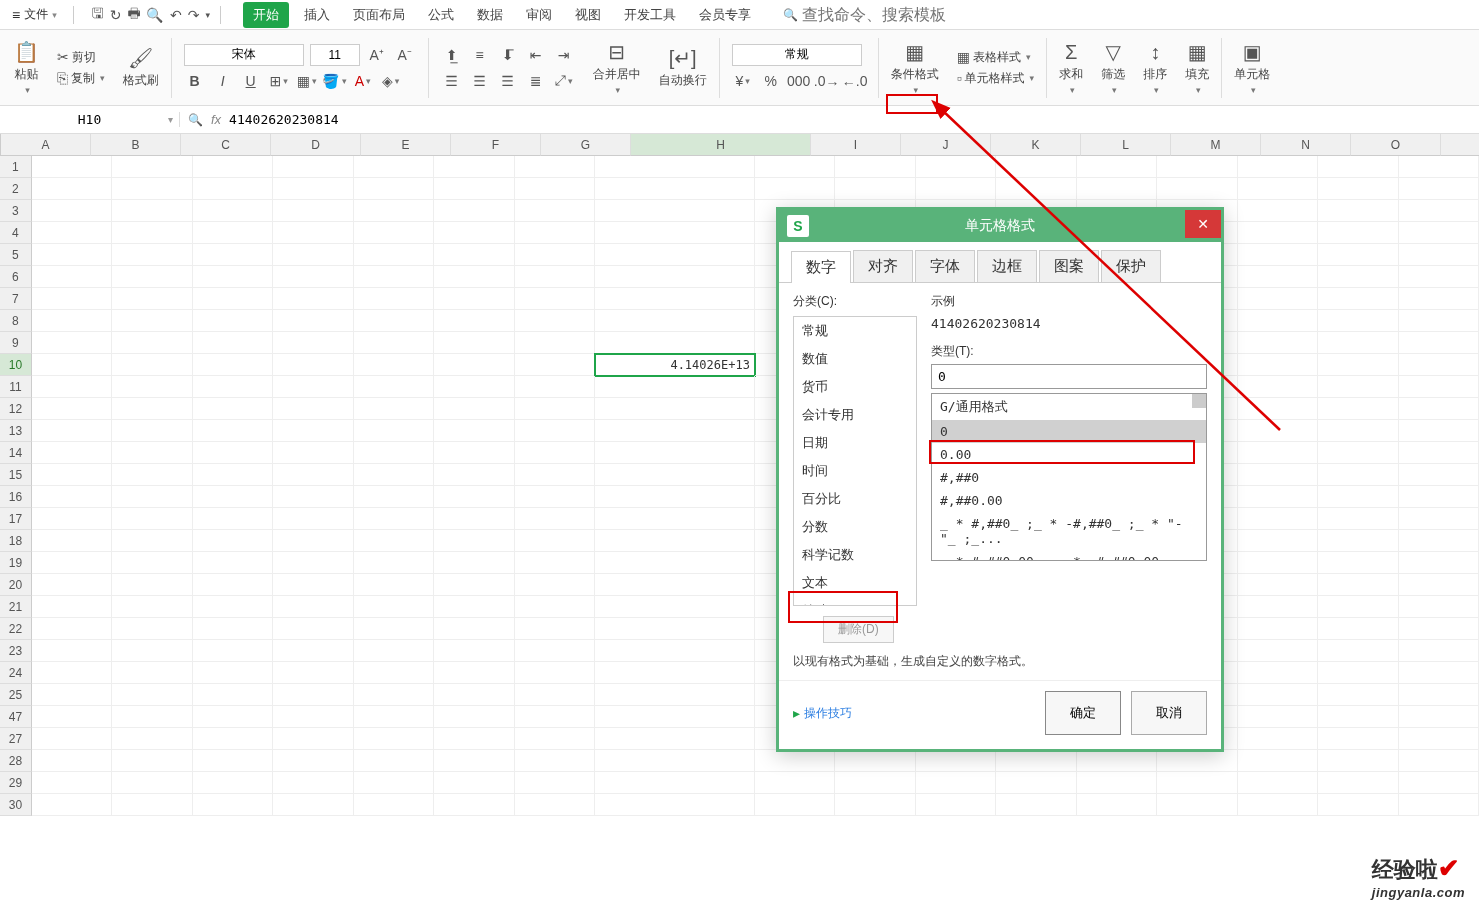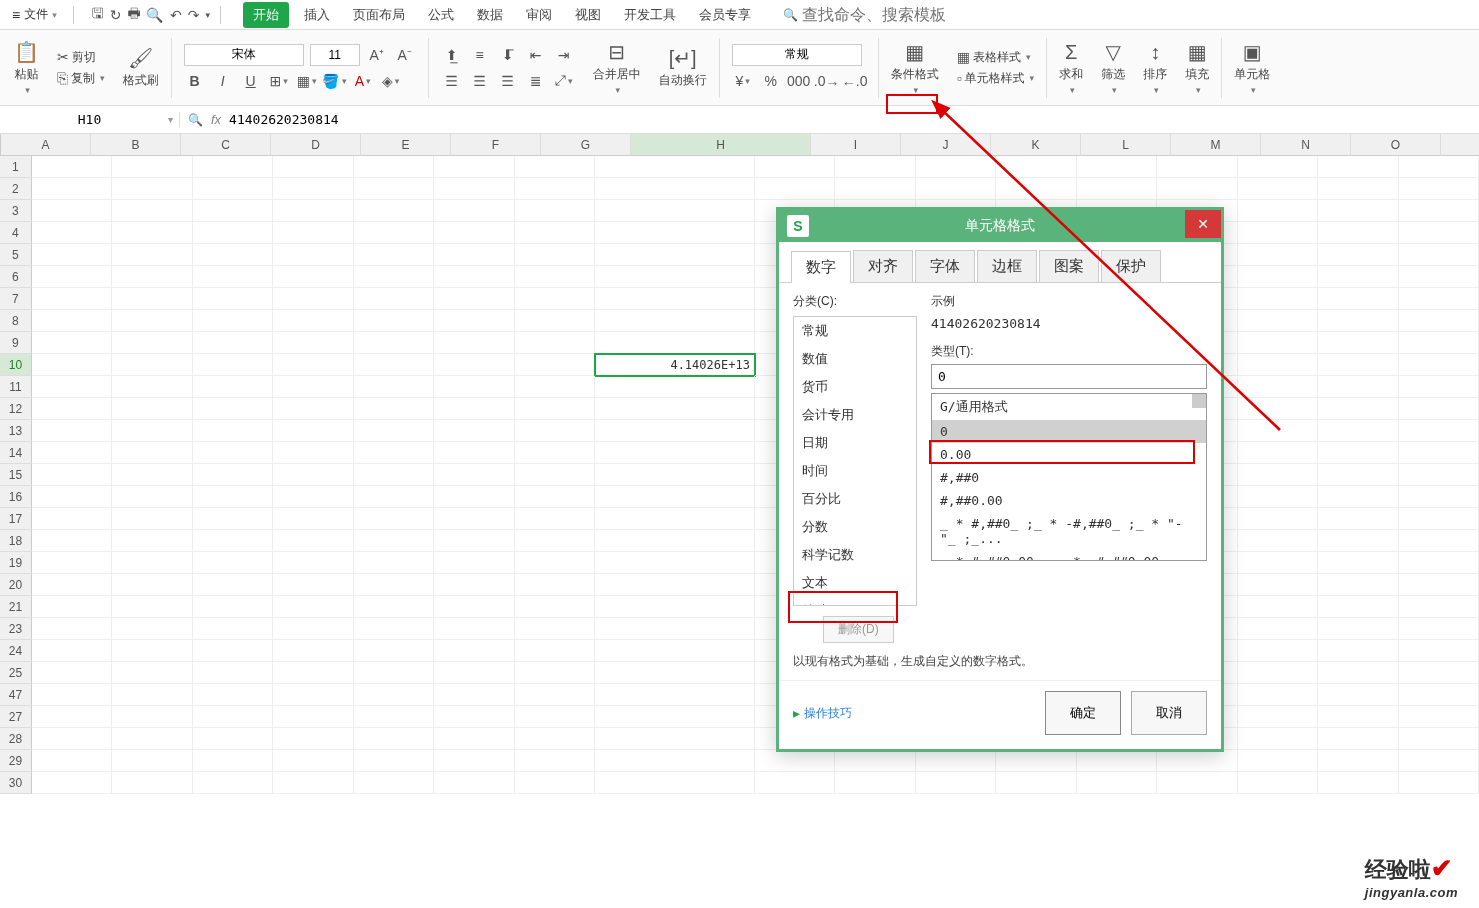--- a/index.html
+++ b/index.html
@@ -86,21 +86,21 @@
 .tips-link .pico { color: #1fa54a; font-size: 14px; }
 .dbtn { padding: 12px 24px; border: 1px solid #aaa; background: #f7f7f7; font-size: 13px; cursor: pointer; }
 .dbtn.primary { border: 1px solid #888; }
 .btn-row { display: flex; gap: 10px; }
 
 
 .arrow-line { position: absolute; pointer-events: none; }
 .red-box { border: 2px solid #d00; position: absolute; pointer-events: none; }
 
 
-.watermark { position: absolute; right: 21px; bottom: 8px; font-family: Arial; }
+.watermark { position: absolute; right: 14px; bottom: 8px; font-family: Arial; }
 .watermark .l1 { font-size: 22px; font-weight: bold; color: #333; }
 .watermark .l1 .chk { color: #d00; font-size: 26px; }
 .watermark .l2 { font-size: 13px; font-weight: bold; font-style: italic; color: #333; letter-spacing: 0.5px; }
 </style>
 </head>
 <body>
 
 <div class="menubar">
   <div class="file-btn">
     <span class="hamburger">≡</span>
@@ -721,20 +721,40 @@
         <div class="cell"></div>
         <div class="cell"></div>
         <div class="cell"></div>
         <div class="cell"></div>
         <div class="cell"></div>
         <div class="cell"></div>
         <div class="cell"></div>
         <div class="cell"></div>
       </div>
       <div class="row">
+        <div class="rowh">22</div>
+        <div class="cell"></div>
+        <div class="cell"></div>
+        <div class="cell"></div>
+        <div class="cell"></div>
+        <div class="cell"></div>
+        <div class="cell"></div>
+        <div class="cell"></div>
+        <div class="cell" style="width: 180px;"></div>
+        <div class="cell"></div>
+        <div class="cell"></div>
+        <div class="cell"></div>
+        <div class="cell"></div>
+        <div class="cell"></div>
+        <div class="cell"></div>
+        <div class="cell"></div>
+        <div class="cell"></div>
+        <div class="cell"></div>
+      </div>
+      <div class="row">
         <div class="rowh">23</div>
         <div class="cell"></div>
         <div class="cell"></div>
         <div class="cell"></div>
         <div class="cell"></div>
         <div class="cell"></div>
         <div class="cell"></div>
         <div class="cell"></div>
         <div class="cell" style="width: 180px;"></div>
         <div class="cell"></div>

